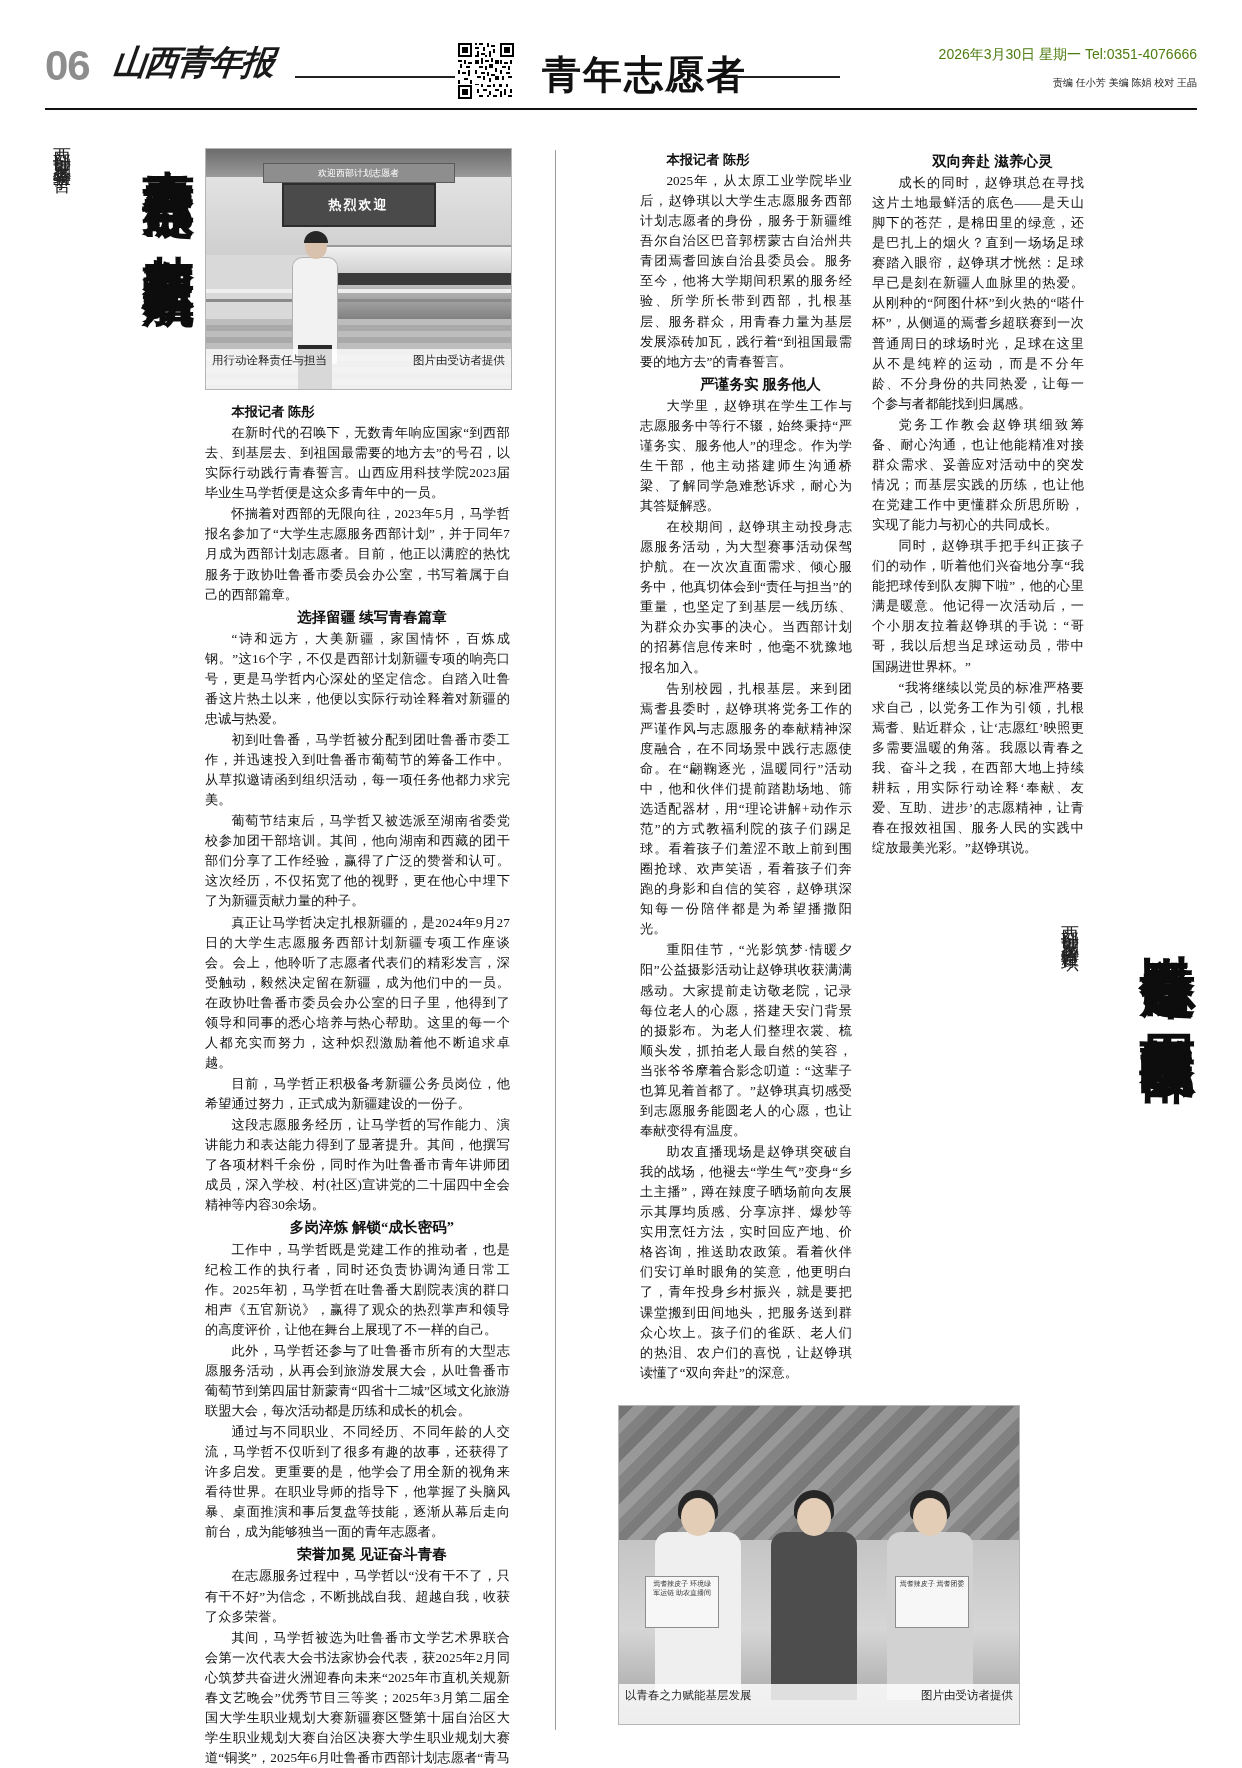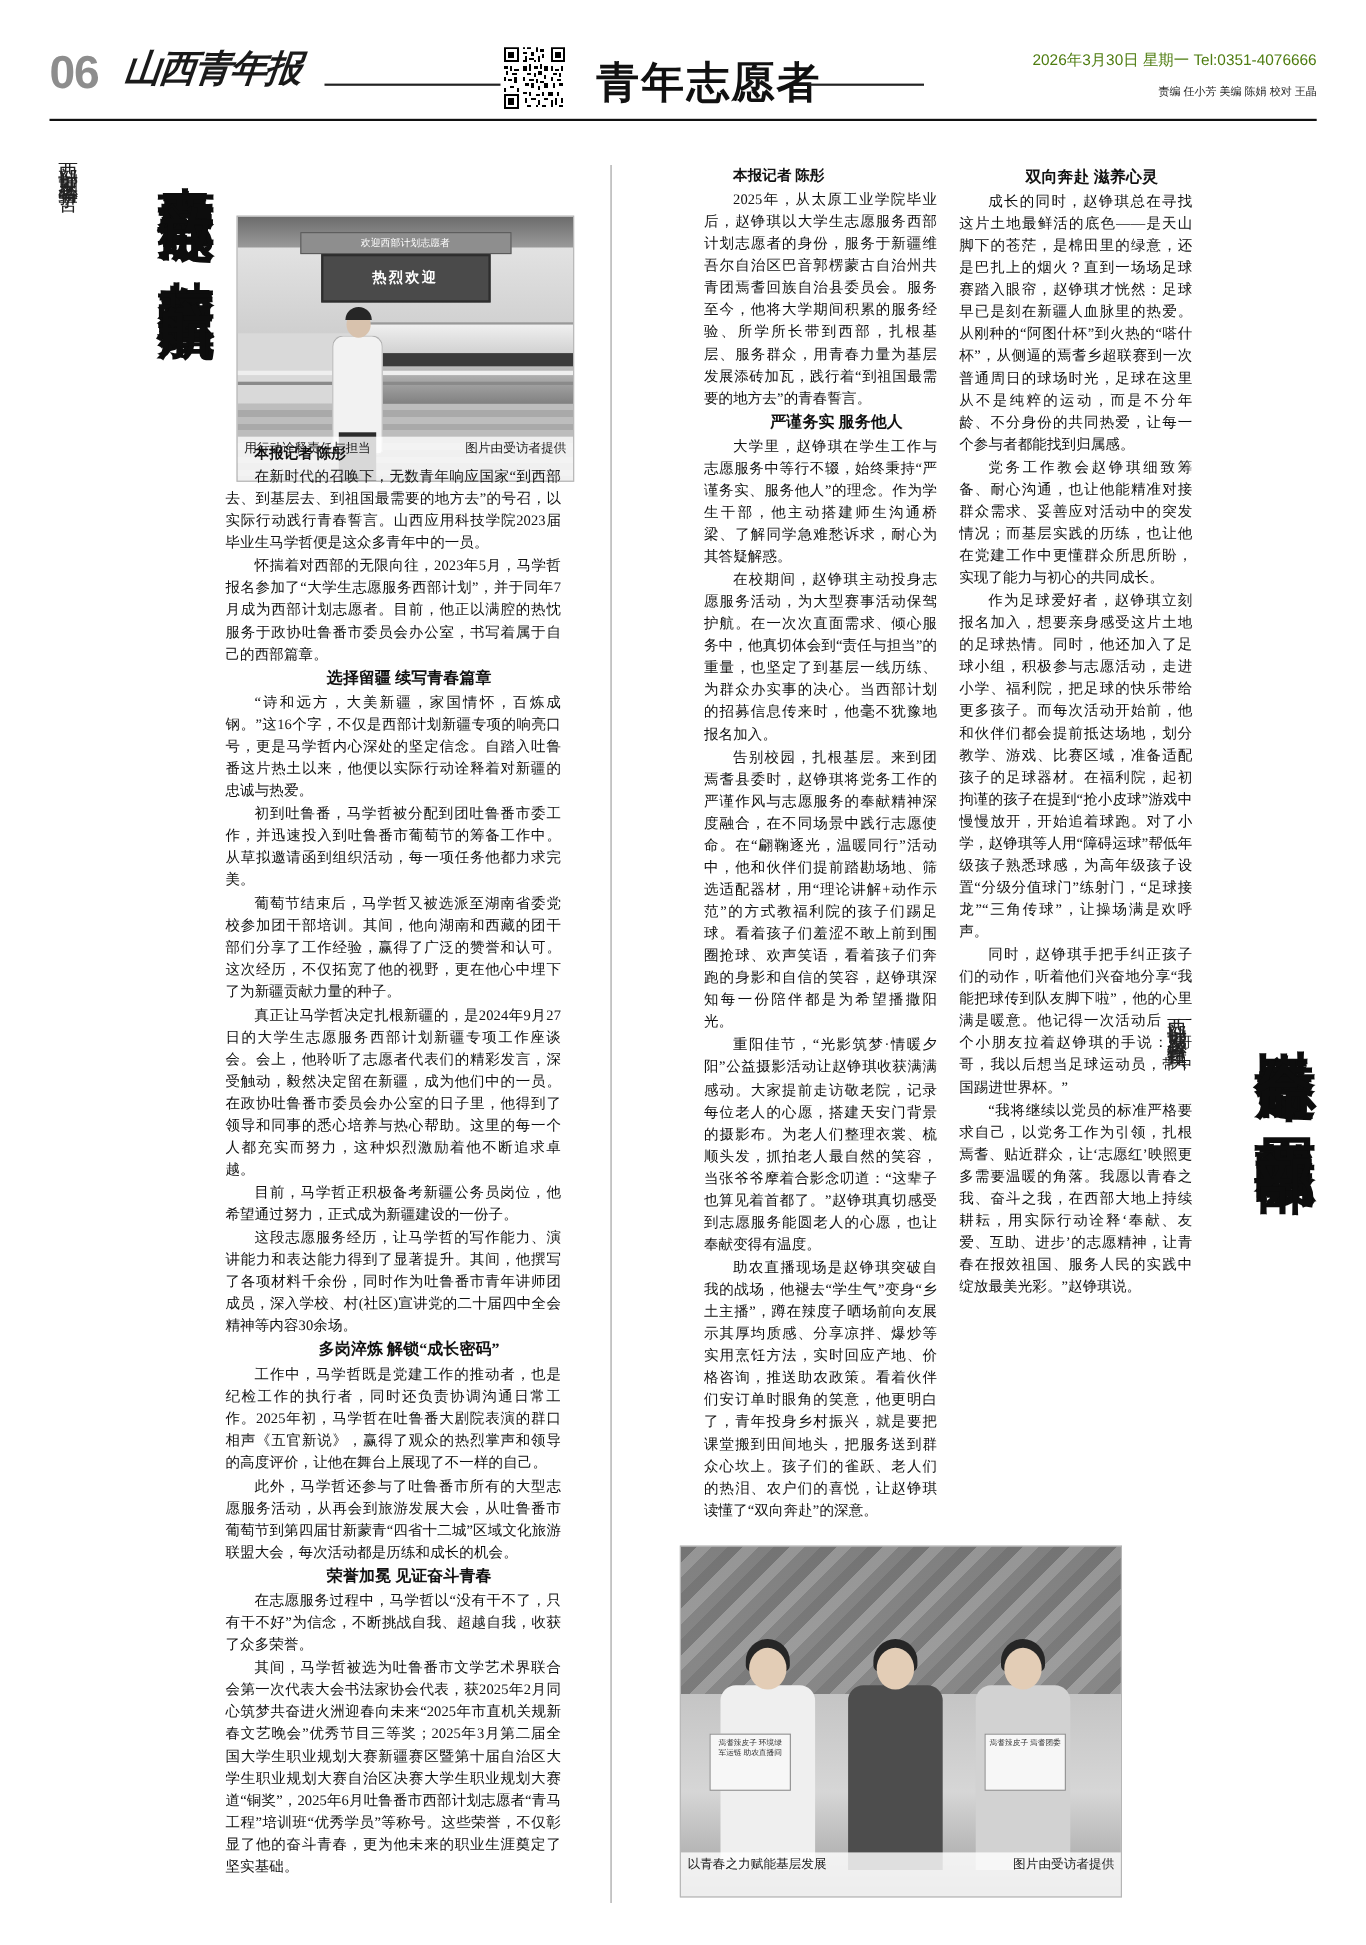--- a/index.html
+++ b/index.html
@@ -200,25 +200,24 @@
     line-height: 22px;
     box-sizing: border-box;
     padding: 0 6px;
   }
   .photo .cap .right {
     float: right;
   }
 
   
   #photo-platform {
-    left: 215px;
+    left: 205px;
     top: 148px;
     width: 305px;
     height: 240px;
-    margin-top: 48px;
   }
   .pf-sky {
     position: absolute; left:0; top:0; width:100%; height:44%;
     background: linear-gradient(180deg,#e9e9e9,#cfcfcf);
   }
   .pf-roof {
     position:absolute; left:0; top:0; width:100%; height:28px;
     background: linear-gradient(180deg,#6c6c6c,#9a9a9a);
   }
   .pf-banner {
@@ -469,20 +468,21 @@
     <p>“诗和远方，大美新疆，家国情怀，百炼成钢。”这16个字，不仅是西部计划新疆专项的响亮口号，更是马学哲内心深处的坚定信念。自踏入吐鲁番这片热土以来，他便以实际行动诠释着对新疆的忠诚与热爱。</p>
     <p>初到吐鲁番，马学哲被分配到团吐鲁番市委工作，并迅速投入到吐鲁番市葡萄节的筹备工作中。从草拟邀请函到组织活动，每一项任务他都力求完美。</p>
     <p>葡萄节结束后，马学哲又被选派至湖南省委党校参加团干部培训。其间，他向湖南和西藏的团干部们分享了工作经验，赢得了广泛的赞誉和认可。这次经历，不仅拓宽了他的视野，更在他心中埋下了为新疆贡献力量的种子。</p>
     <p>真正让马学哲决定扎根新疆的，是2024年9月27日的大学生志愿服务西部计划新疆专项工作座谈会。会上，他聆听了志愿者代表们的精彩发言，深受触动，毅然决定留在新疆，成为他们中的一员。在政协吐鲁番市委员会办公室的日子里，他得到了领导和同事的悉心培养与热心帮助。这里的每一个人都充实而努力，这种炽烈激励着他不断追求卓越。</p>
     <p>目前，马学哲正积极备考新疆公务员岗位，他希望通过努力，正式成为新疆建设的一份子。</p>
     <p>这段志愿服务经历，让马学哲的写作能力、演讲能力和表达能力得到了显著提升。其间，他撰写了各项材料千余份，同时作为吐鲁番市青年讲师团成员，深入学校、村(社区)宣讲党的二十届四中全会精神等内容30余场。</p>
 
     <p class="subhead">多岗淬炼  解锁“成长密码”</p>
     <p>工作中，马学哲既是党建工作的推动者，也是纪检工作的执行者，同时还负责协调沟通日常工作。2025年初，马学哲在吐鲁番大剧院表演的群口相声《五官新说》，赢得了观众的热烈掌声和领导的高度评价，让他在舞台上展现了不一样的自己。</p>
     <p>此外，马学哲还参与了吐鲁番市所有的大型志愿服务活动，从再会到旅游发展大会，从吐鲁番市葡萄节到第四届甘新蒙青“四省十二城”区域文化旅游联盟大会，每次活动都是历练和成长的机会。</p>
+    <p>通过与不同职业、不同经历、不同年龄的人交流，马学哲不仅听到了很多有趣的故事，还获得了许多启发。更重要的是，他学会了用全新的视角来看待世界。在职业导师的指导下，他掌握了头脑风暴、桌面推演和事后复盘等技能，逐渐从幕后走向前台，成为能够独当一面的青年志愿者。</p>
 
     <p class="subhead">荣誉加冕  见证奋斗青春</p>
     <p>在志愿服务过程中，马学哲以“没有干不了，只有干不好”为信念，不断挑战自我、超越自我，收获了众多荣誉。</p>
     <p>其间，马学哲被选为吐鲁番市文学艺术界联合会第一次代表大会书法家协会代表，获2025年2月同心筑梦共奋进火洲迎春向未来“2025年市直机关规新春文艺晚会”优秀节目三等奖；2025年3月第二届全国大学生职业规划大赛新疆赛区暨第十届自治区大学生职业规划大赛自治区决赛大学生职业规划大赛道“铜奖”，2025年6月吐鲁番市西部计划志愿者“青马工程”培训班“优秀学员”等称号。这些荣誉，不仅彰显了他的奋斗青春，更为他未来的职业生涯奠定了坚实基础。</p>
 
   </div>
 
   <div class="vsep" style="left:555px; top:150px; height:1580px;"></div>
 
   <div class="col" id="col-right-a" style="left:640px; top:150px; width:212px; height:1250px;">
@@ -494,21 +494,20 @@
     <p>在校期间，赵铮琪主动投身志愿服务活动，为大型赛事活动保驾护航。在一次次直面需求、倾心服务中，他真切体会到“责任与担当”的重量，也坚定了到基层一线历练、为群众办实事的决心。当西部计划的招募信息传来时，他毫不犹豫地报名加入。</p>
     <p>告别校园，扎根基层。来到团焉耆县委时，赵铮琪将党务工作的严谨作风与志愿服务的奉献精神深度融合，在不同场景中践行志愿使命。在“翩鞠逐光，温暖同行”活动中，他和伙伴们提前踏勘场地、筛选适配器材，用“理论讲解+动作示范”的方式教福利院的孩子们踢足球。看着孩子们羞涩不敢上前到围圈抢球、欢声笑语，看着孩子们奔跑的身影和自信的笑容，赵铮琪深知每一份陪伴都是为希望播撒阳光。</p>
     <p>重阳佳节，“光影筑梦·情暖夕阳”公益摄影活动让赵铮琪收获满满感动。大家提前走访敬老院，记录每位老人的心愿，搭建天安门背景的摄影布。为老人们整理衣裳、梳顺头发，抓拍老人最自然的笑容，当张爷爷摩着合影念叨道：“这辈子也算见着首都了。”赵铮琪真切感受到志愿服务能圆老人的心愿，也让奉献变得有温度。</p>
     <p>助农直播现场是赵铮琪突破自我的战场，他褪去“学生气”变身“乡土主播”，蹲在辣度子晒场前向友展示其厚均质感、分享凉拌、爆炒等实用烹饪方法，实时回应产地、价格咨询，推送助农政策。看着伙伴们安订单时眼角的笑意，他更明白了，青年投身乡村振兴，就是要把课堂搬到田间地头，把服务送到群众心坎上。孩子们的雀跃、老人们的热泪、农户们的喜悦，让赵铮琪读懂了“双向奔赴”的深意。</p>
   </div>
 
   <div class="col" id="col-right-b" style="left:872px; top:150px; width:212px; height:1250px;">
     <p class="subhead">双向奔赴  滋养心灵</p>
     <p>成长的同时，赵铮琪总在寻找这片土地最鲜活的底色——是天山脚下的苍茫，是棉田里的绿意，还是巴扎上的烟火？直到一场场足球赛踏入眼帘，赵铮琪才恍然：足球早已是刻在新疆人血脉里的热爱。从刚种的“阿图什杯”到火热的“嗒什杯”，从侧逼的焉耆乡超联赛到一次普通周日的球场时光，足球在这里从不是纯粹的运动，而是不分年龄、不分身份的共同热爱，让每一个参与者都能找到归属感。</p>
     <p>党务工作教会赵铮琪细致筹备、耐心沟通，也让他能精准对接群众需求、妥善应对活动中的突发情况；而基层实践的历练，也让他在党建工作中更懂群众所思所盼，实现了能力与初心的共同成长。</p>
-    <p>作为足球爱好者，赵铮琪立刻报名加入，想要亲身感受这片土地的足球热情。同时，他还加入了足球小组，积极参与志愿活动，走进小学、福利院，把足球的快乐带给更多孩子。而每次活动开始前，他和伙伴们都会提前抵达场地，划分教学、游戏、比赛区域，准备适配孩子的足球器材。在福利院，起初拘谨的孩子在提到“抢小皮球”游戏中慢慢放开，开始追着球跑。对了小学，赵铮琪等人用“障碍运球”帮低年级孩子熟悉球感，为高年级孩子设置“分级分值球门”练射门，“足球接龙”“三角传球”，让操场满是欢呼声。</p>
     <p>同时，赵铮琪手把手纠正孩子们的动作，听着他们兴奋地分享“我能把球传到队友脚下啦”，他的心里满是暖意。他记得一次活动后，一个小朋友拉着赵铮琪的手说：“哥哥，我以后想当足球运动员，带中国踢进世界杯。”</p>
     <p>“我将继续以党员的标准严格要求自己，以党务工作为引领，扎根焉耆、贴近群众，让‘志愿红’映照更多需要温暖的角落。我愿以青春之我、奋斗之我，在西部大地上持续耕耘，用实际行动诠释‘奉献、友爱、互助、进步’的志愿精神，让青春在报效祖国、服务人民的实践中绽放最美光彩。”赵铮琪说。</p>
   </div>
 
   <div class="vtitle-right">
     <div class="vtitle-sub">西部计划志愿者赵铮琪</div>
     <div class="vtitle-main">以青春赴使命  用奉献暖西部</div>
   </div>
 
   <div class="photo" id="photo-volunteers">

